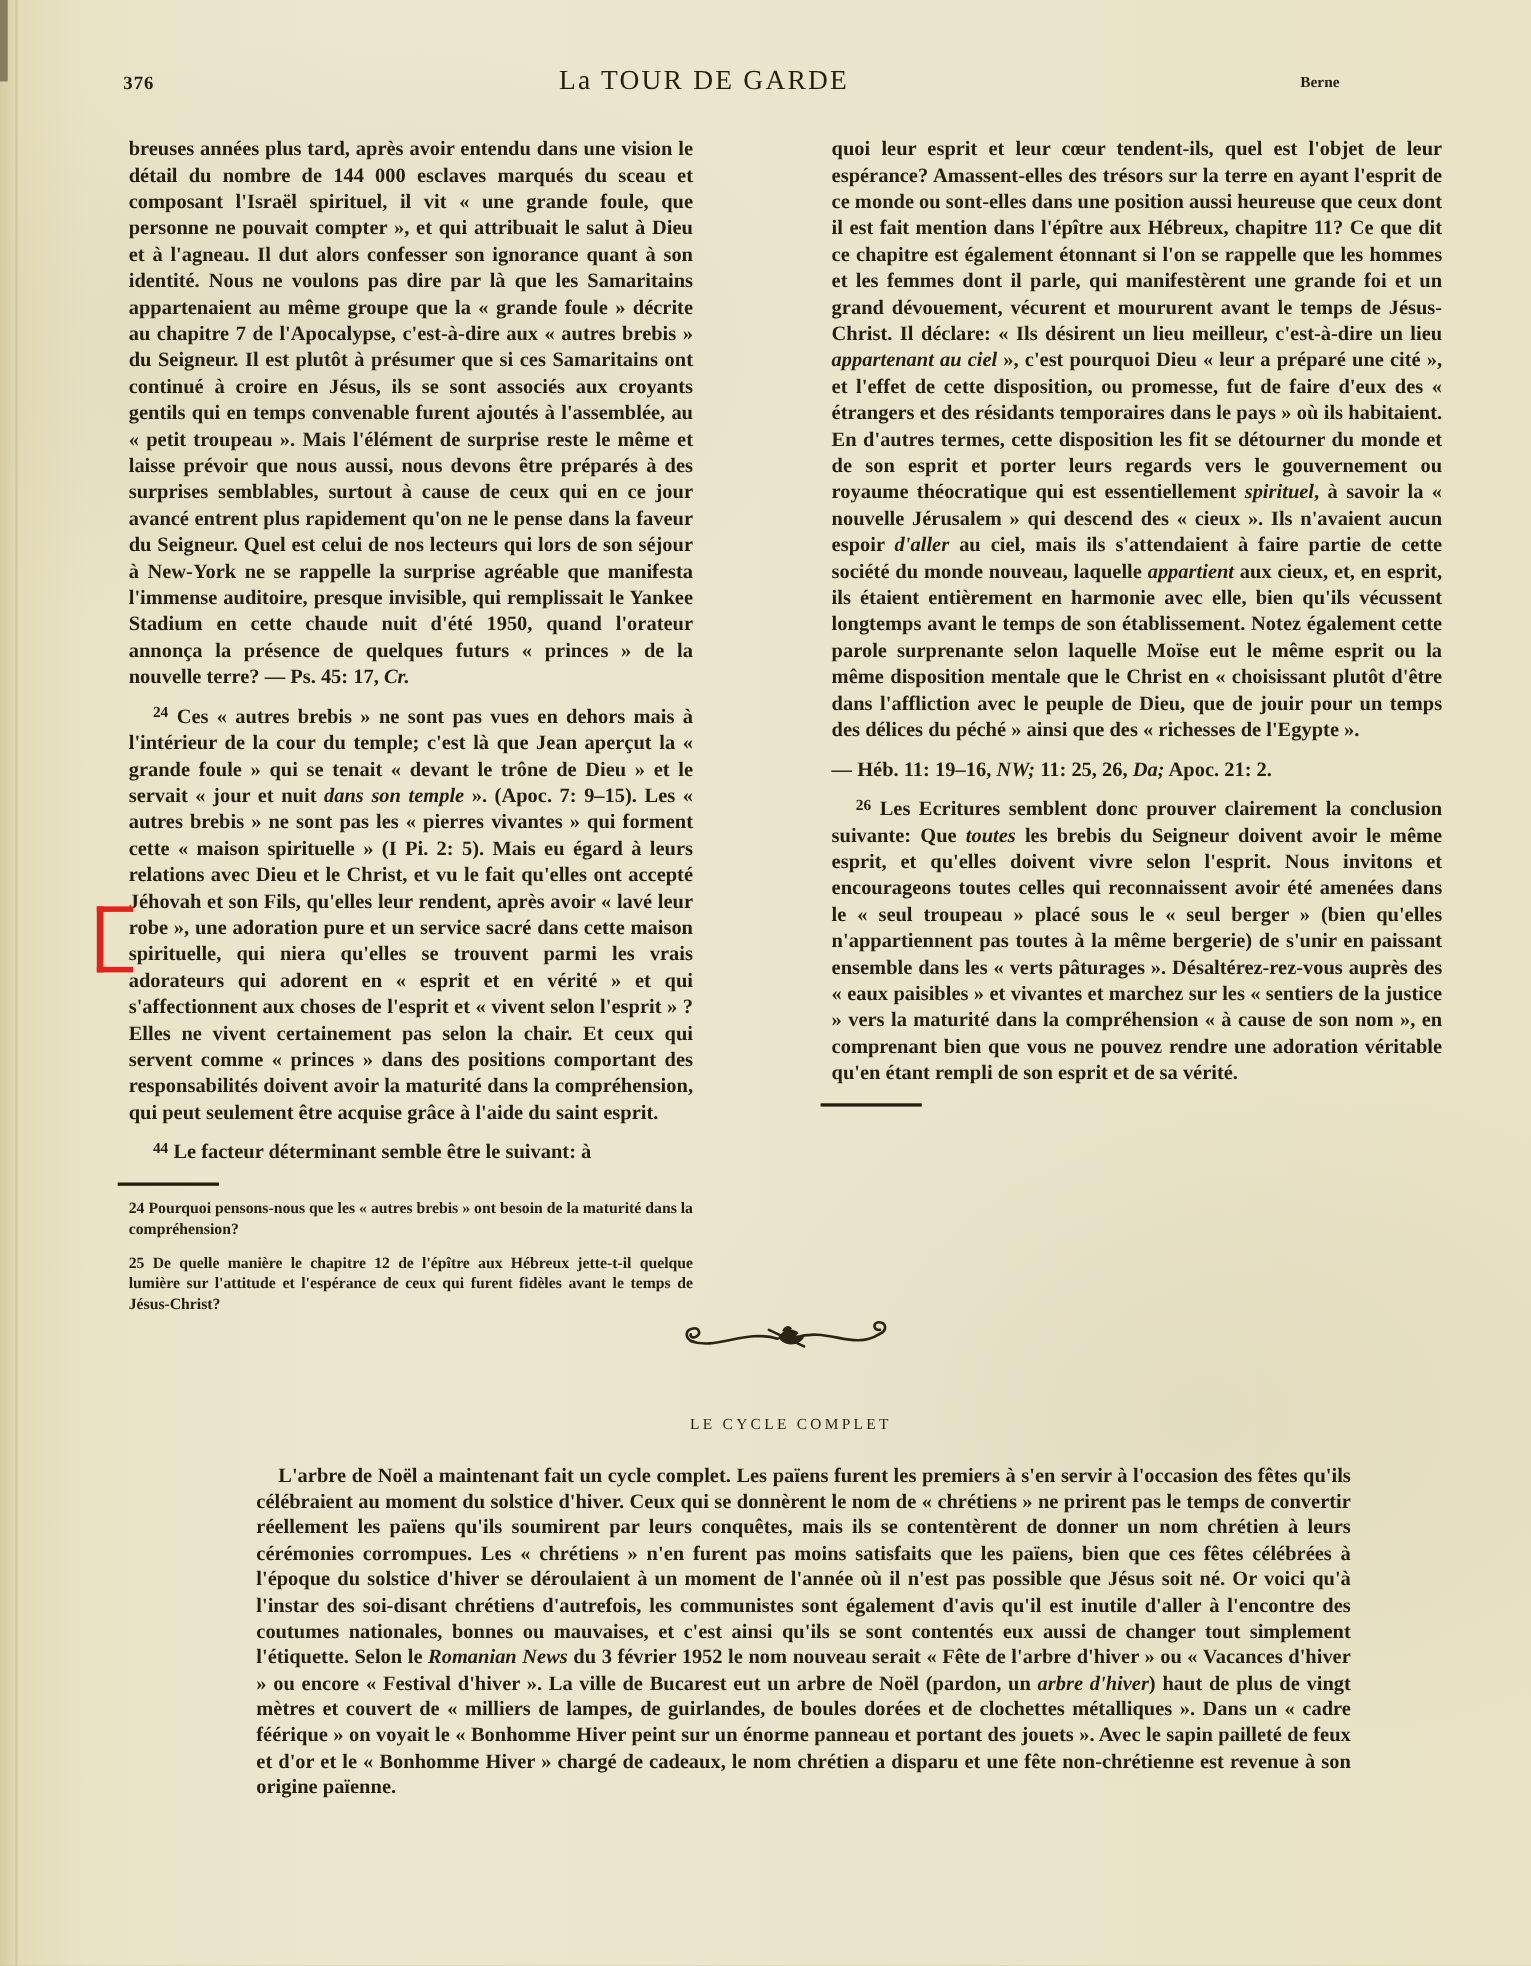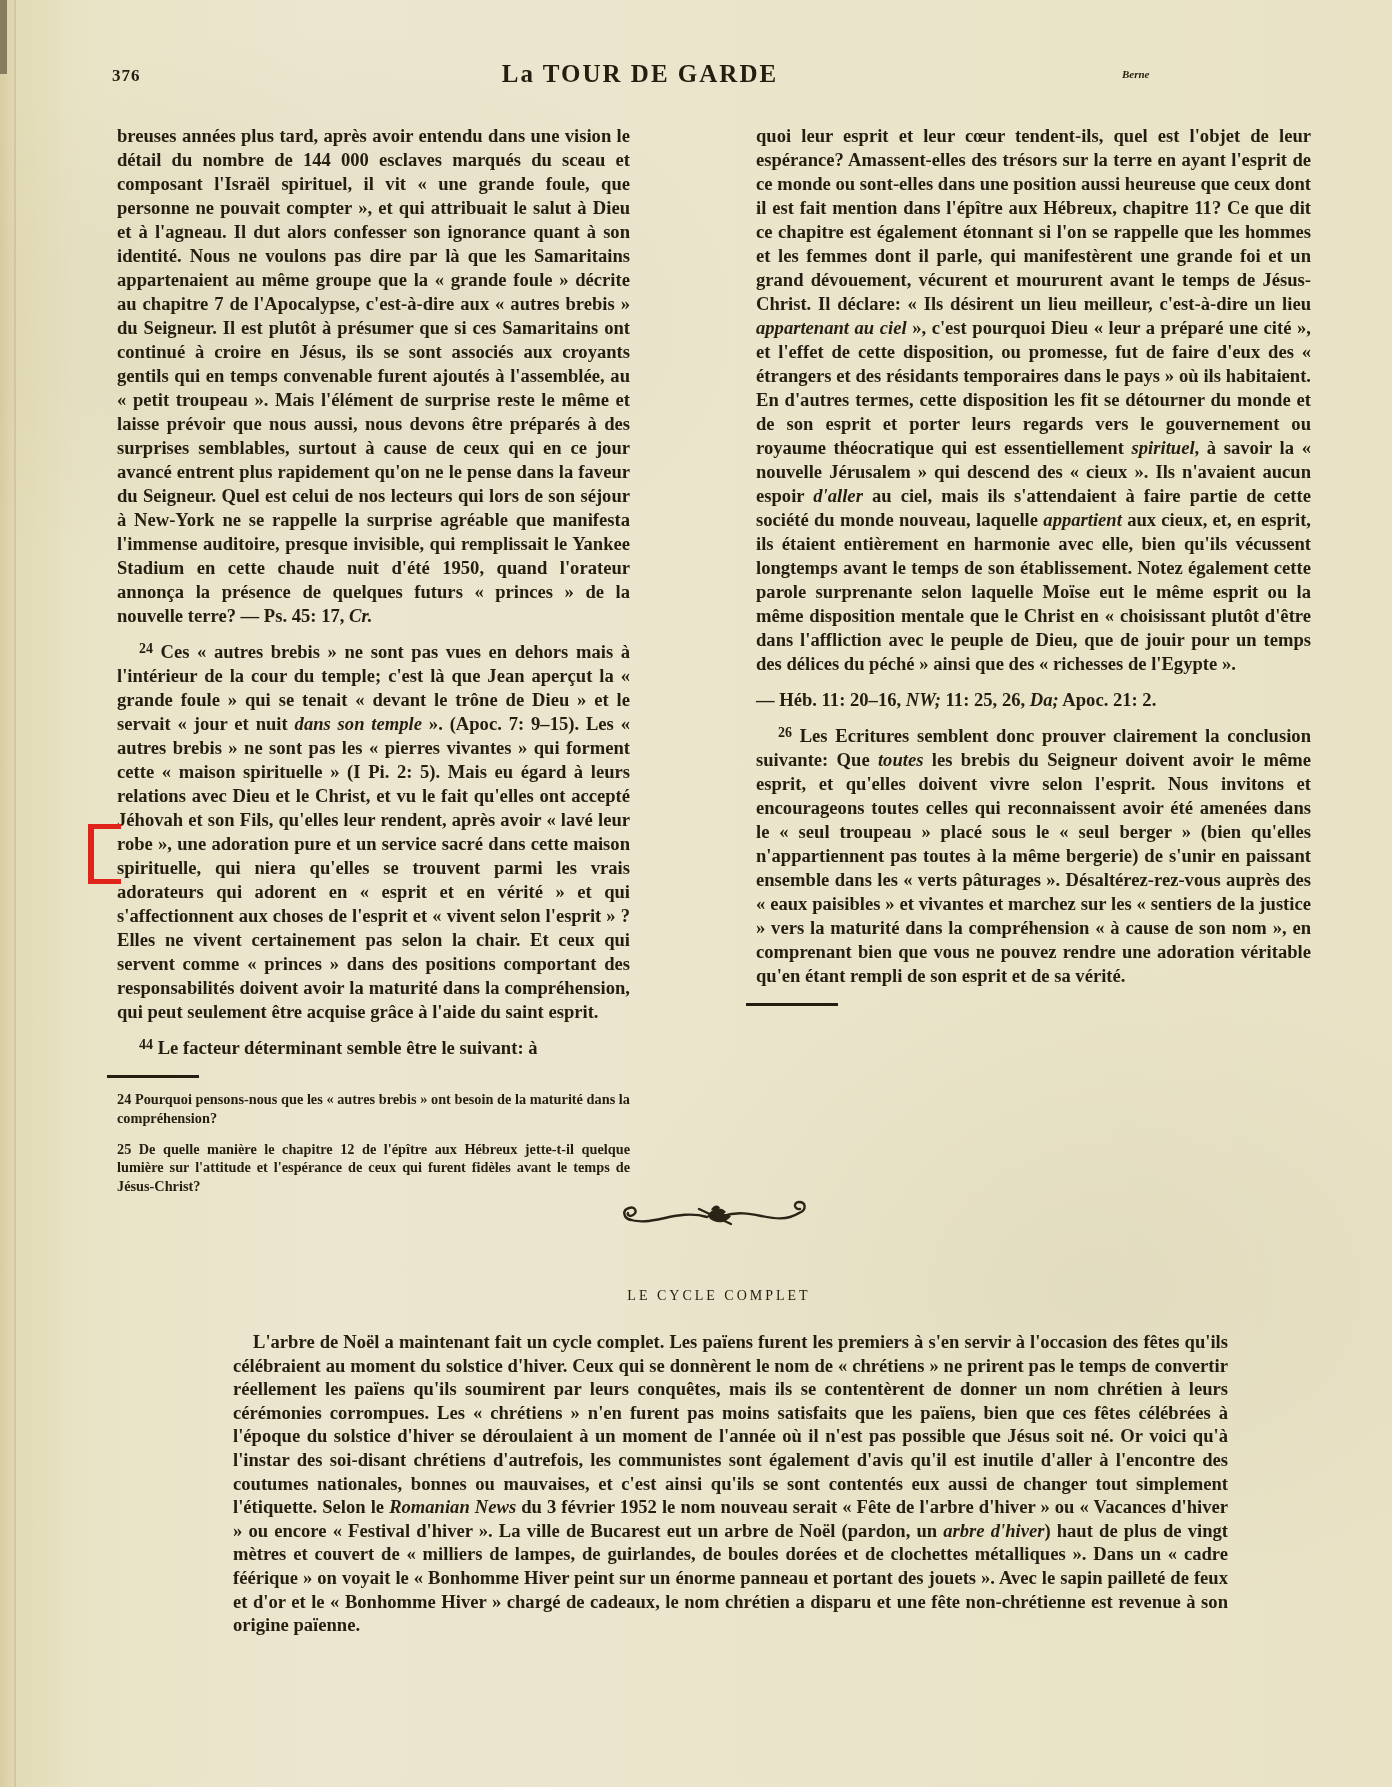--- a/index.html
+++ b/index.html
@@ -10,22 +10,22 @@
       radial-gradient(700px 500px at 78% 72%, rgba(120,104,60,0.06), rgba(0,0,0,0) 70%),
       linear-gradient(90deg,#d8cda2 0px,#e3dbb6 16px,#e9e3c6 80px,#ece6d0 320px,#eae4ca 900px,#e9e2c5 100%);
     font-family:"Liberation Serif","DejaVu Serif",serif;
     color:#241e10; font-weight:700;
   }
   .edge-streak { position:absolute; left:0; top:0; width:7px; height:74px; background:#6a6047; opacity:.75; }
   .fold-line { position:absolute; left:14px; top:0; width:2px; height:100%; background:rgba(90,78,40,.12); }
 
   .page-num  { position:absolute; left:112px; top:66px; font-size:17px; letter-spacing:1px; }
   .masthead  { position:absolute; left:640px; top:60px; transform:translateX(-50%); margin:0;
-               font-size:25px; letter-spacing:2px; white-space:nowrap; font-weight:700; }
-  .edition   { position:absolute; left:1122px; top:68px; font-size:11px;font-style:italic; }
+               font-size:25px; letter-spacing:2px; white-space:nowrap; font-weight:400; }
+  .edition   { position:absolute; left:1182px; top:68px; font-size:14px; }
 
   .col { position:absolute; top:112px; }
   .col-left  { left:105px; width:537px; }
   .col-right { left:744px; width:579px; }
 
   .col p { margin:12px; font-size:18.6px; line-height:24px; text-align:justify; }
   p.indent { text-indent:22px; }
   p.scripture { text-align:left; }
   sup { font-size:14px; line-height:0; vertical-align:5px; letter-spacing:0; }
   i { font-style:italic; }
@@ -59,21 +59,21 @@
     <p class="indent"><sup>44</sup><span> Le facteur déterminant semble être le suivant: à</span></p>
     <div class="fn-rule"></div>
     <p class="footnote"><span>24 Pourquoi pensons-nous que les « autres brebis » ont besoin de la maturité dans la compréhension?</span></p>
     <p class="footnote"><span>25 De quelle manière le chapitre 12 de l'épître aux Hébreux jette-t-il quelque lumière sur l'attitude et l'espérance de ceux qui furent fidèles avant le temps de Jésus-Christ?</span></p>
   </div>
 
   <div class="red-bracket"></div>
 
   <div class="col col-right">
     <p class="cont"><span>quoi leur esprit et leur cœur tendent-ils, quel est l'objet de leur espérance? Amassent-elles des trésors sur la terre en ayant l'esprit de ce monde ou sont-elles dans une position aussi heureuse que ceux dont il est fait mention dans l'épître aux Hébreux, chapitre 11? Ce que dit ce chapitre est également étonnant si l'on se rappelle que les hommes et les femmes dont il parle, qui manifestèrent une grande foi et un grand dévouement, vécurent et moururent avant le temps de Jésus-Christ. Il déclare: « Ils désirent un lieu meilleur, c'est-à-dire un lieu </span><i>appartenant au ciel</i><span> », c'est pourquoi Dieu « leur a préparé une cité », et l'effet de cette disposition, ou promesse, fut de faire d'eux des « étrangers et des résidants temporaires dans le pays » où ils habitaient. En d'autres termes, cette disposition les fit se détourner du monde et de son esprit et porter leurs regards vers le gouvernement ou royaume théocratique qui est essentiellement </span><i>spirituel</i><span>, à savoir la « nouvelle Jérusalem » qui descend des « cieux ». Ils n'avaient aucun espoir </span><i>d'aller</i><span> au ciel, mais ils s'attendaient à faire partie de cette société du monde nouveau, laquelle </span><i>appartient</i><span> aux cieux, et, en esprit, ils étaient entièrement en harmonie avec elle, bien qu'ils vécussent longtemps avant le temps de son établissement. Notez également cette parole surprenante selon laquelle Moïse eut le même esprit ou la même disposition mentale que le Christ en « choisissant plutôt d'être dans l'affliction avec le peuple de Dieu, que de jouir pour un temps des délices du péché » ainsi que des « richesses de l'Egypte ».</span></p>
-    <p class="scripture"><span>— Héb. 11: 20–16, </span><i>NW;</i><span> 11: 25, 26, </span><i>Da;</i><span> Apoc. 21: 2.</span></p>
+    <p class="scripture"><span>— Héb. 11: 19–16, </span><i>NW;</i><span> 11: 25, 26, </span><i>Da;</i><span> Apoc. 21: 2.</span></p>
     <p class="indent"><sup>26</sup><span> Les Ecritures semblent donc prouver clairement la conclusion suivante: Que </span><i>toutes</i><span> les brebis du Seigneur doivent avoir le même esprit, et qu'elles doivent vivre selon l'esprit. Nous invitons et encourageons toutes celles qui reconnaissent avoir été amenées dans le « seul troupeau » placé sous le « seul berger » (bien qu'elles n'appartiennent pas toutes à la même bergerie) de s'unir en paissant ensemble dans les « verts pâturages ». Désaltérez-rez-vous</span><span> auprès des « eaux paisibles » et vivantes et marchez sur les « sentiers de la justice » vers la maturité dans la compréhension « à cause de son nom », en comprenant bien que vous ne pouvez rendre une adoration véritable qu'en étant rempli de son esprit et de sa vérité.</span></p>
     <div class="fn-rule"></div>
   </div>
 
   <div class="ornament">
     <svg width="200" height="42" viewBox="0 0 200 42">
       <g fill="none" stroke="#2a2416" stroke-width="2.4" stroke-linecap="round">
         <path d="M16 24 c-8 -2 -9 -10 -2 -12 c6 -2 9 4 4 7 c-3 2 -6 0 -5 -2"></path>
         <path d="M13 23 C 36 32, 62 12, 92 21"></path>
         <path d="M108 20 C 138 10, 160 32, 184 17"></path>

